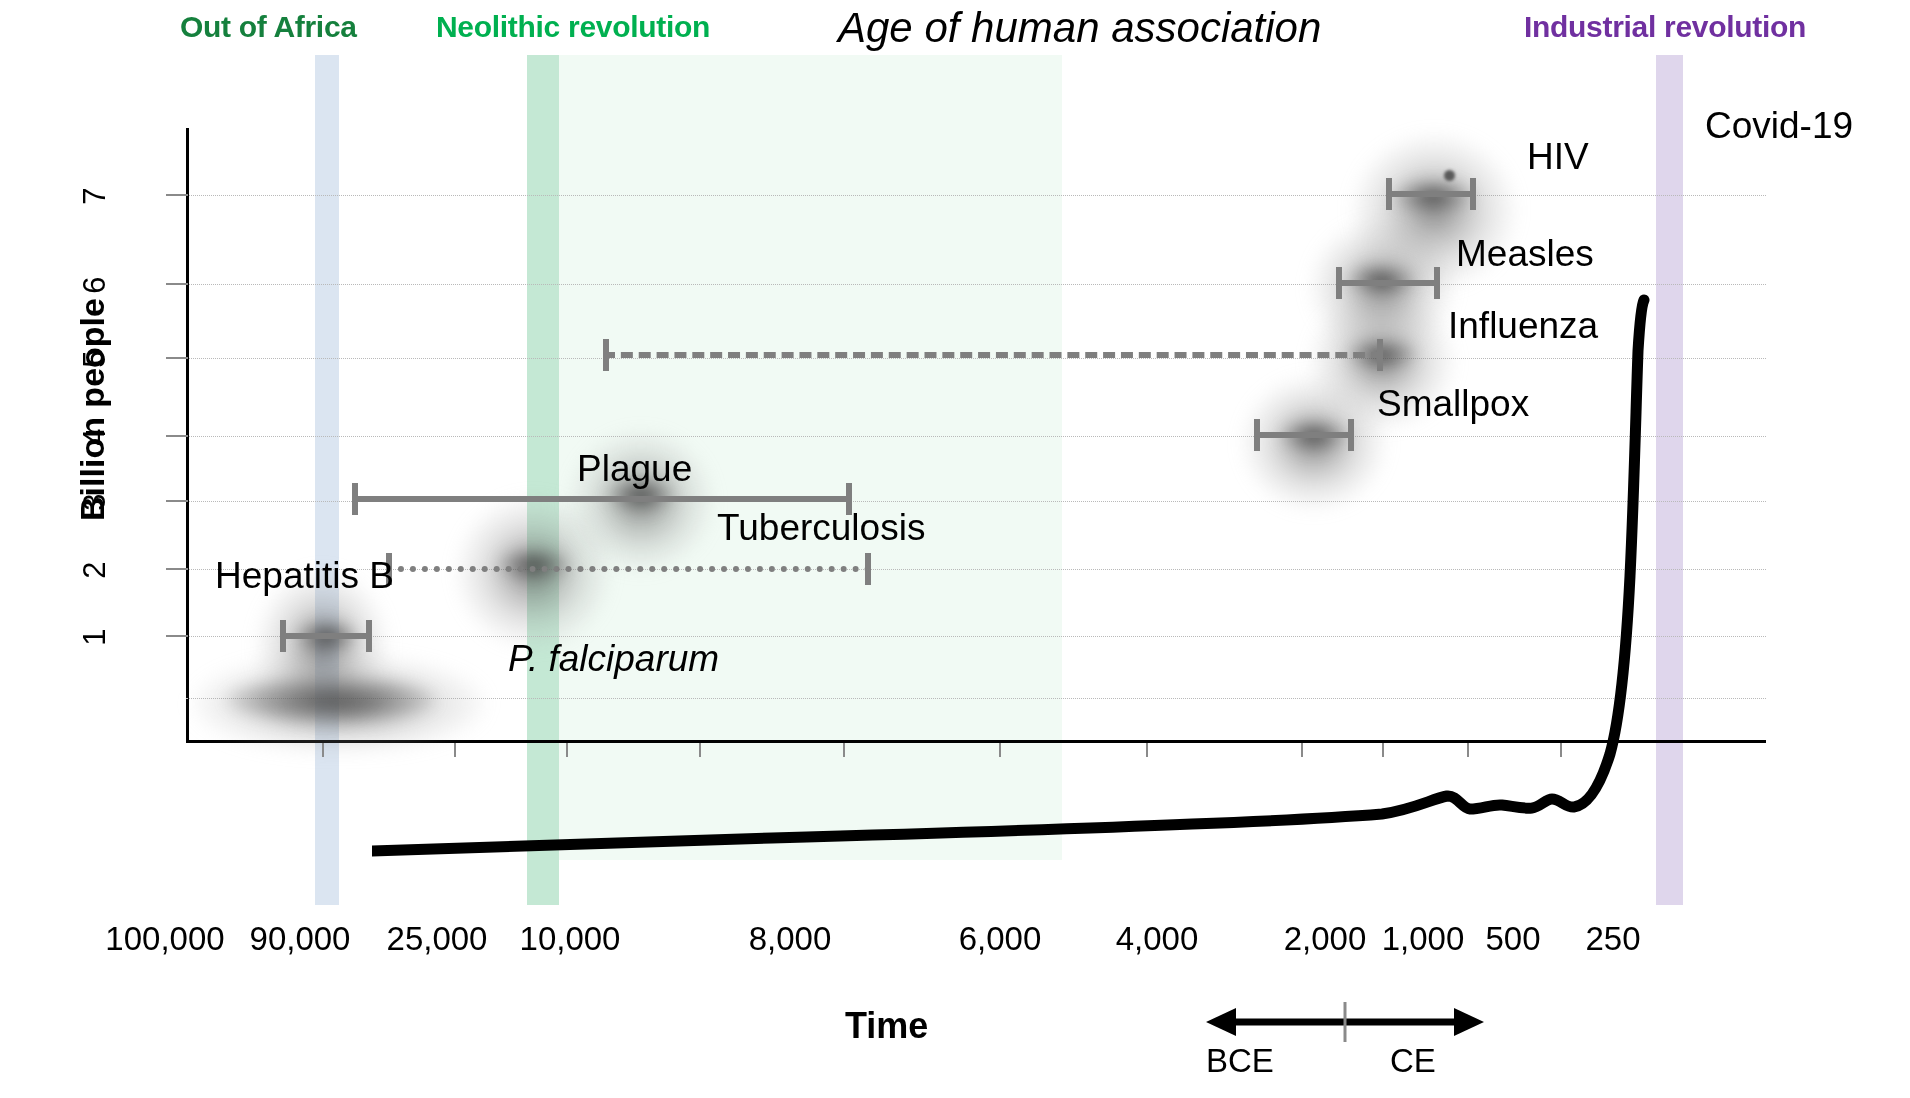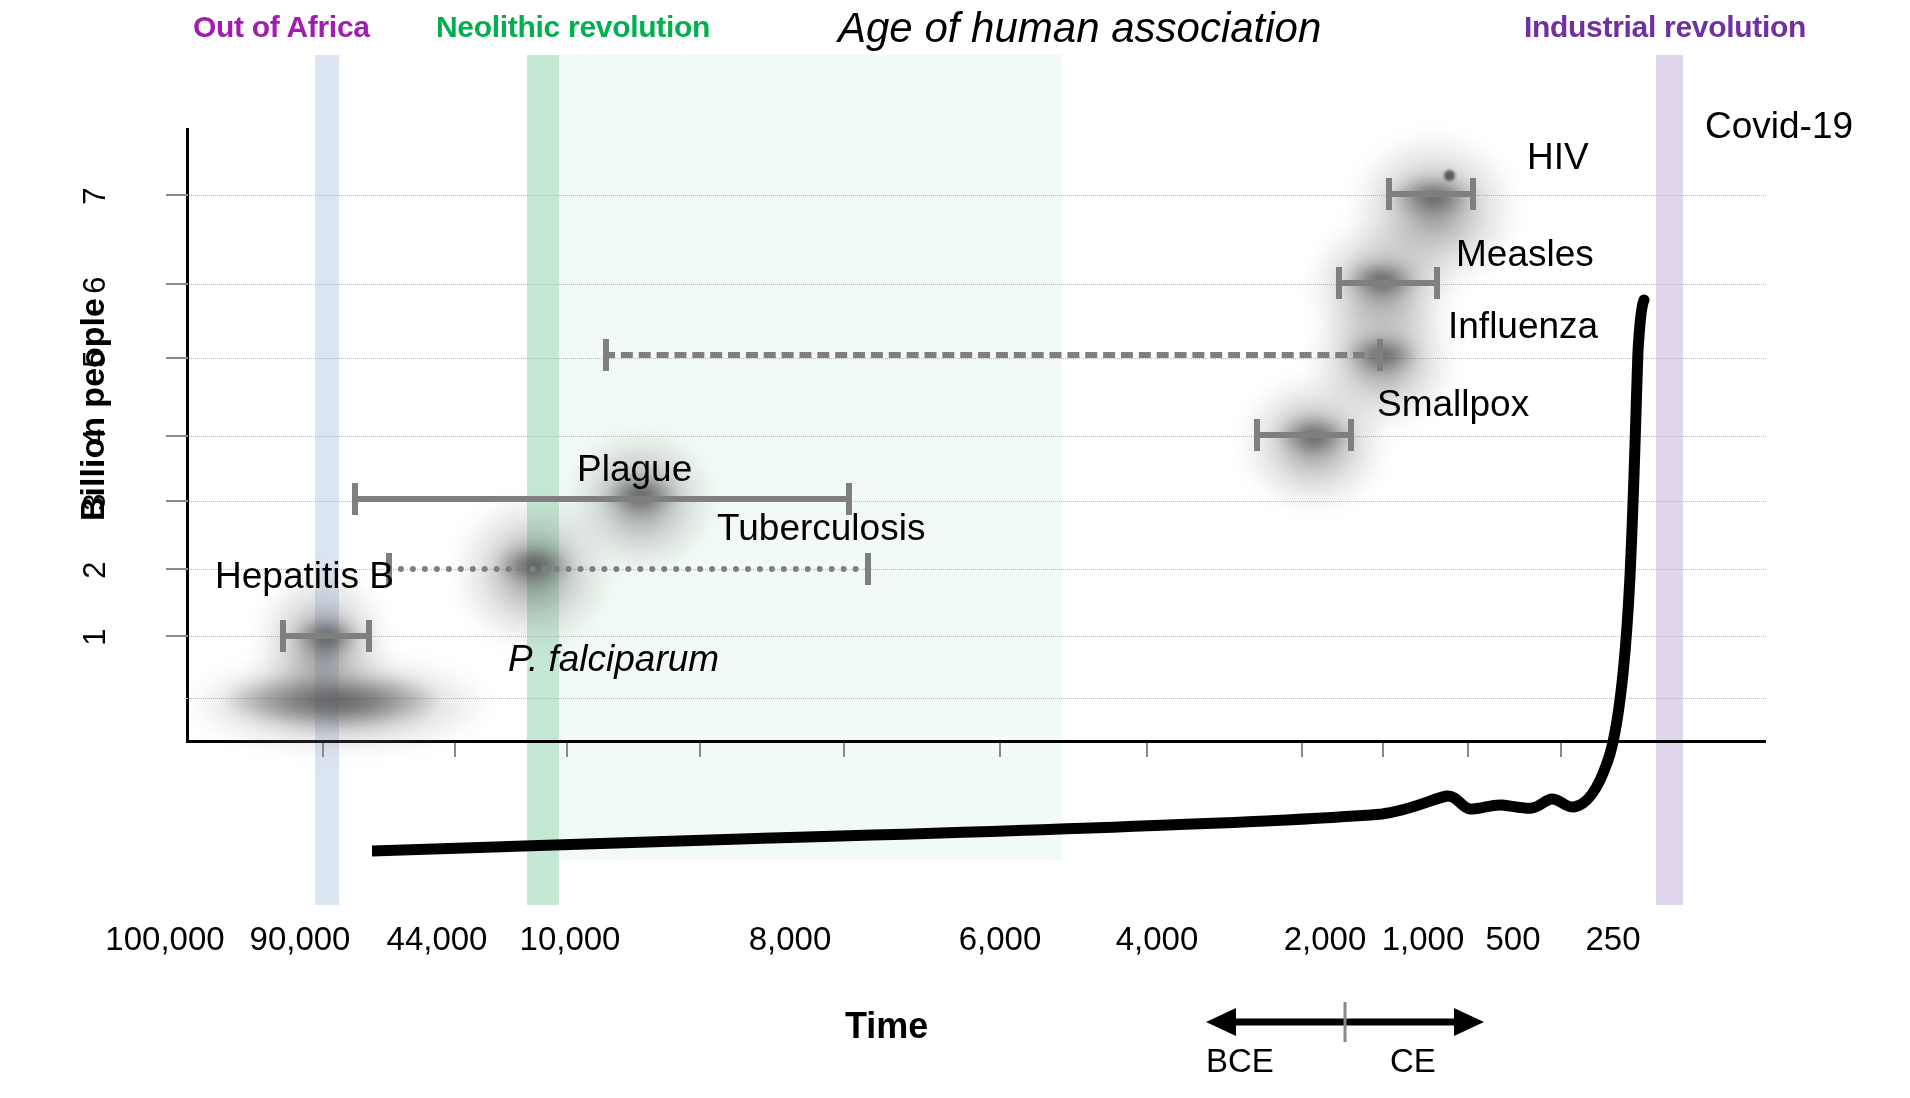--- a/index.html
+++ b/index.html
@@ -24,21 +24,21 @@
   #band-industrial    { left: 1656px; width: 27px; height: 850px; background: #dfd6ec; }
 
   
   .era-label {
     position: absolute;
     font-weight: bold;
     font-size: 30px;
     letter-spacing: -0.3px;
     white-space: nowrap;
   }
-  #label-out-of-africa { left: 193px;  top: 10px; color: #a21caf; }
+  #label-out-of-africa { left: 180px;  top: 10px; color: #15803d; }
   #label-neolithic     { left: 436px;  top: 10px; color: #00b050; text-align: center; }
   #label-industrial    { left: 1524px; top: 10px; color: #7030a0; }
 
   #chart-title {
     position: absolute;
     left: 838px; top: 4px;
     font-size: 42px;
     font-style: italic;
     font-weight: 400;
     color: #000;
@@ -295,21 +295,21 @@
   <div class="xtick-mark" style="left:843px"></div>
   <div class="xtick-mark" style="left:999px"></div>
   <div class="xtick-mark" style="left:1146px"></div>
   <div class="xtick-mark" style="left:1301px"></div>
   <div class="xtick-mark" style="left:1382px"></div>
   <div class="xtick-mark" style="left:1467px"></div>
   <div class="xtick-mark" style="left:1560px"></div>
 
   <div class="xtick-label" style="left:165px">100,000</div>
   <div class="xtick-label" style="left:300px">90,000</div>
-  <div class="xtick-label" style="left:437px">44,000</div>
+  <div class="xtick-label" style="left:437px">25,000</div>
   <div class="xtick-label" style="left:570px">10,000</div>
   <div class="xtick-label" style="left:790px">8,000</div>
   <div class="xtick-label" style="left:1000px">6,000</div>
   <div class="xtick-label" style="left:1157px">4,000</div>
   <div class="xtick-label" style="left:1325px">2,000</div>
   <div class="xtick-label" style="left:1423px">1,000</div>
   <div class="xtick-label" style="left:1513px">500</div>
   <div class="xtick-label" style="left:1613px">250</div>
 
   <div id="x-axis-title">Time</div>

